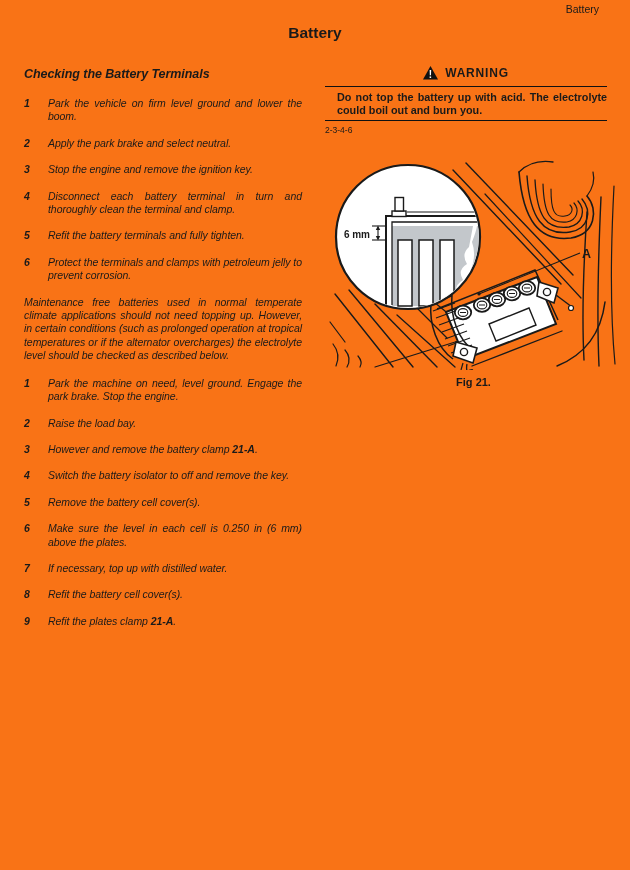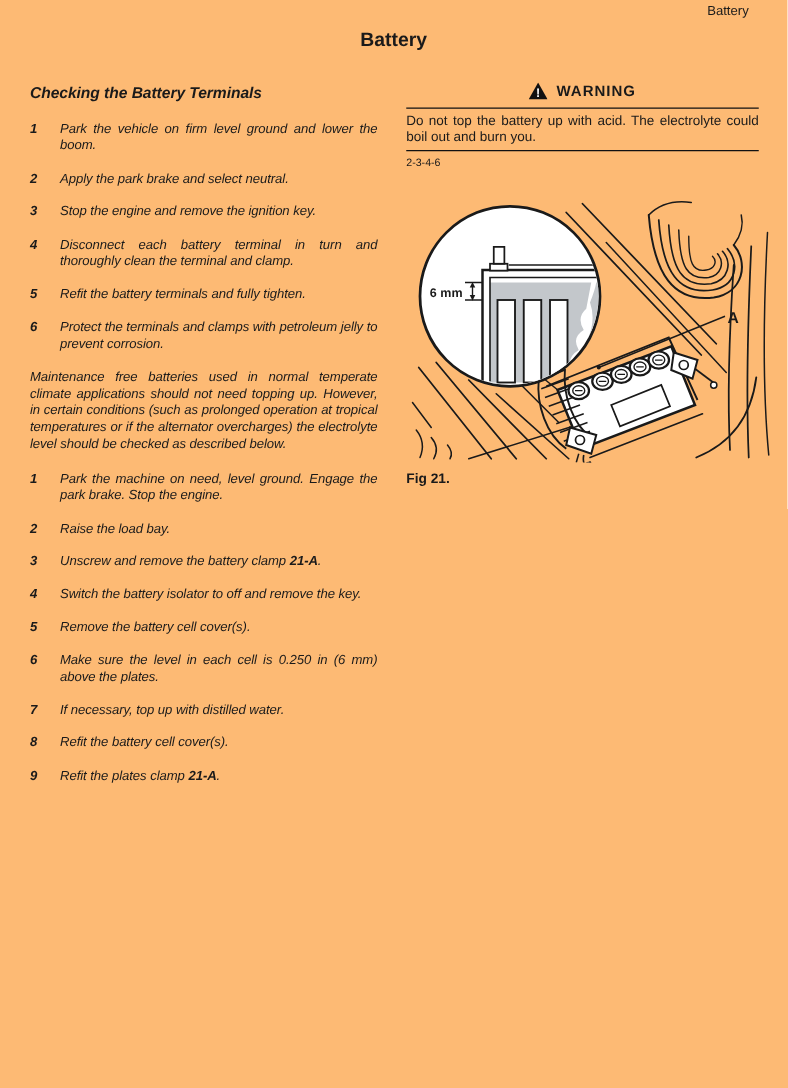--- a/index.html
+++ b/index.html
@@ -1,42 +1,42 @@
 <!DOCTYPE html>
 <html><head>
 <meta charset="utf-8">
 <style>
   html,body{margin:0;padding:0;background:#ffffff;}
   .page{
-    position:relative;width:630px;height:870px;background:#fdba74;
+    position:relative;width:630px;height:870px;background:#f97316;
     font-family:"Liberation Sans", sans-serif;color:#1a1a1a;overflow:hidden;
   }
   .hdr-right{position:absolute;top:3px;right:31px;font-size:10.5px;}
   .page-title{position:absolute;top:24px;left:0;right:0;text-align:center;
     font-size:15.5px;font-weight:bold;}
   .col-left{position:absolute;left:24px;top:66px;width:278px;font-style:italic;}
   .col-right{position:absolute;left:325px;top:64px;width:282px;}
   .sec-heading{font-size:12.5px;font-weight:bold;line-height:16px;margin:0 0 15px 0;}
   .sec-heading.second{margin-top:0;margin-bottom:14px;}
   .body-text{font-size:10.5px;line-height:13.4px;letter-spacing:-0.05px;}
   .intro{text-align:justify;margin:12px 0 14px 0;}
   .step{display:flex;margin:0 0 13px 0;}
   .step-num{width:24px;flex:none;font-weight:bold;}
   .step-text{flex:1;text-align:justify;}
   .step.oneline .step-text{white-space:nowrap;text-align:left;}
   .warn-head{display:flex;align-items:center;justify-content:center;gap:7px;
     height:17px;margin-bottom:5px;}
   .warn-label{font-size:12px;font-weight:bold;letter-spacing:0.8px;}
   .rule{border-top:1.8px solid #111;height:0;margin:0 0 4px 0;}
   .rule.thin{border-top-width:1.4px;}
-  .warn-text{font-size:10.8px;font-weight:normal;line-height:13.2px;text-align:justify;
-    margin:0 0 3px 0;}
+  .warn-text{font-size:10.8px;font-weight:bold;line-height:13.2px;text-align:justify;
+    margin:0 0 3px 12px;}
   .warn-code{font-size:8.5px;line-height:10px;}
   .figure{position:absolute;left:325px;top:152px;width:297px;}
-  .fig-caption{text-align:left;font-size:11px;font-weight:bold;margin-top:2px;}
+  .fig-caption{text-align:center;font-size:11px;font-weight:bold;margin-top:2px;}
   svg text{font-family:"Liberation Sans", sans-serif;}
 </style>
 </head>
 <body>
 
 <div class="page">
 
   <div class="hdr-right">Battery</div>
   <div class="page-title">Battery</div>
 
@@ -73,21 +73,21 @@
     <div class="step">
       <span class="step-num">1</span>
       <span class="step-text">Park the machine on need, level ground. Engage the park brake. Stop the engine.</span>
     </div>
     <div class="step oneline">
       <span class="step-num">2</span>
       <span class="step-text">Raise the load bay.</span>
     </div>
     <div class="step oneline">
       <span class="step-num">3</span>
-      <span class="step-text"><span>Unscrew and remove the battery clamp </span><b>21-A</b><span>.</span></span>
+      <span class="step-text"><span>However and remove the battery clamp </span><b>21-A</b><span>.</span></span>
     </div>
     <div class="step oneline">
       <span class="step-num">4</span>
       <span class="step-text">Switch the battery isolator to off and remove the key.</span>
     </div>
     <div class="step oneline">
       <span class="step-num">5</span>
       <span class="step-text">Remove the battery cell cover(s).</span>
     </div>
     <div class="step">

